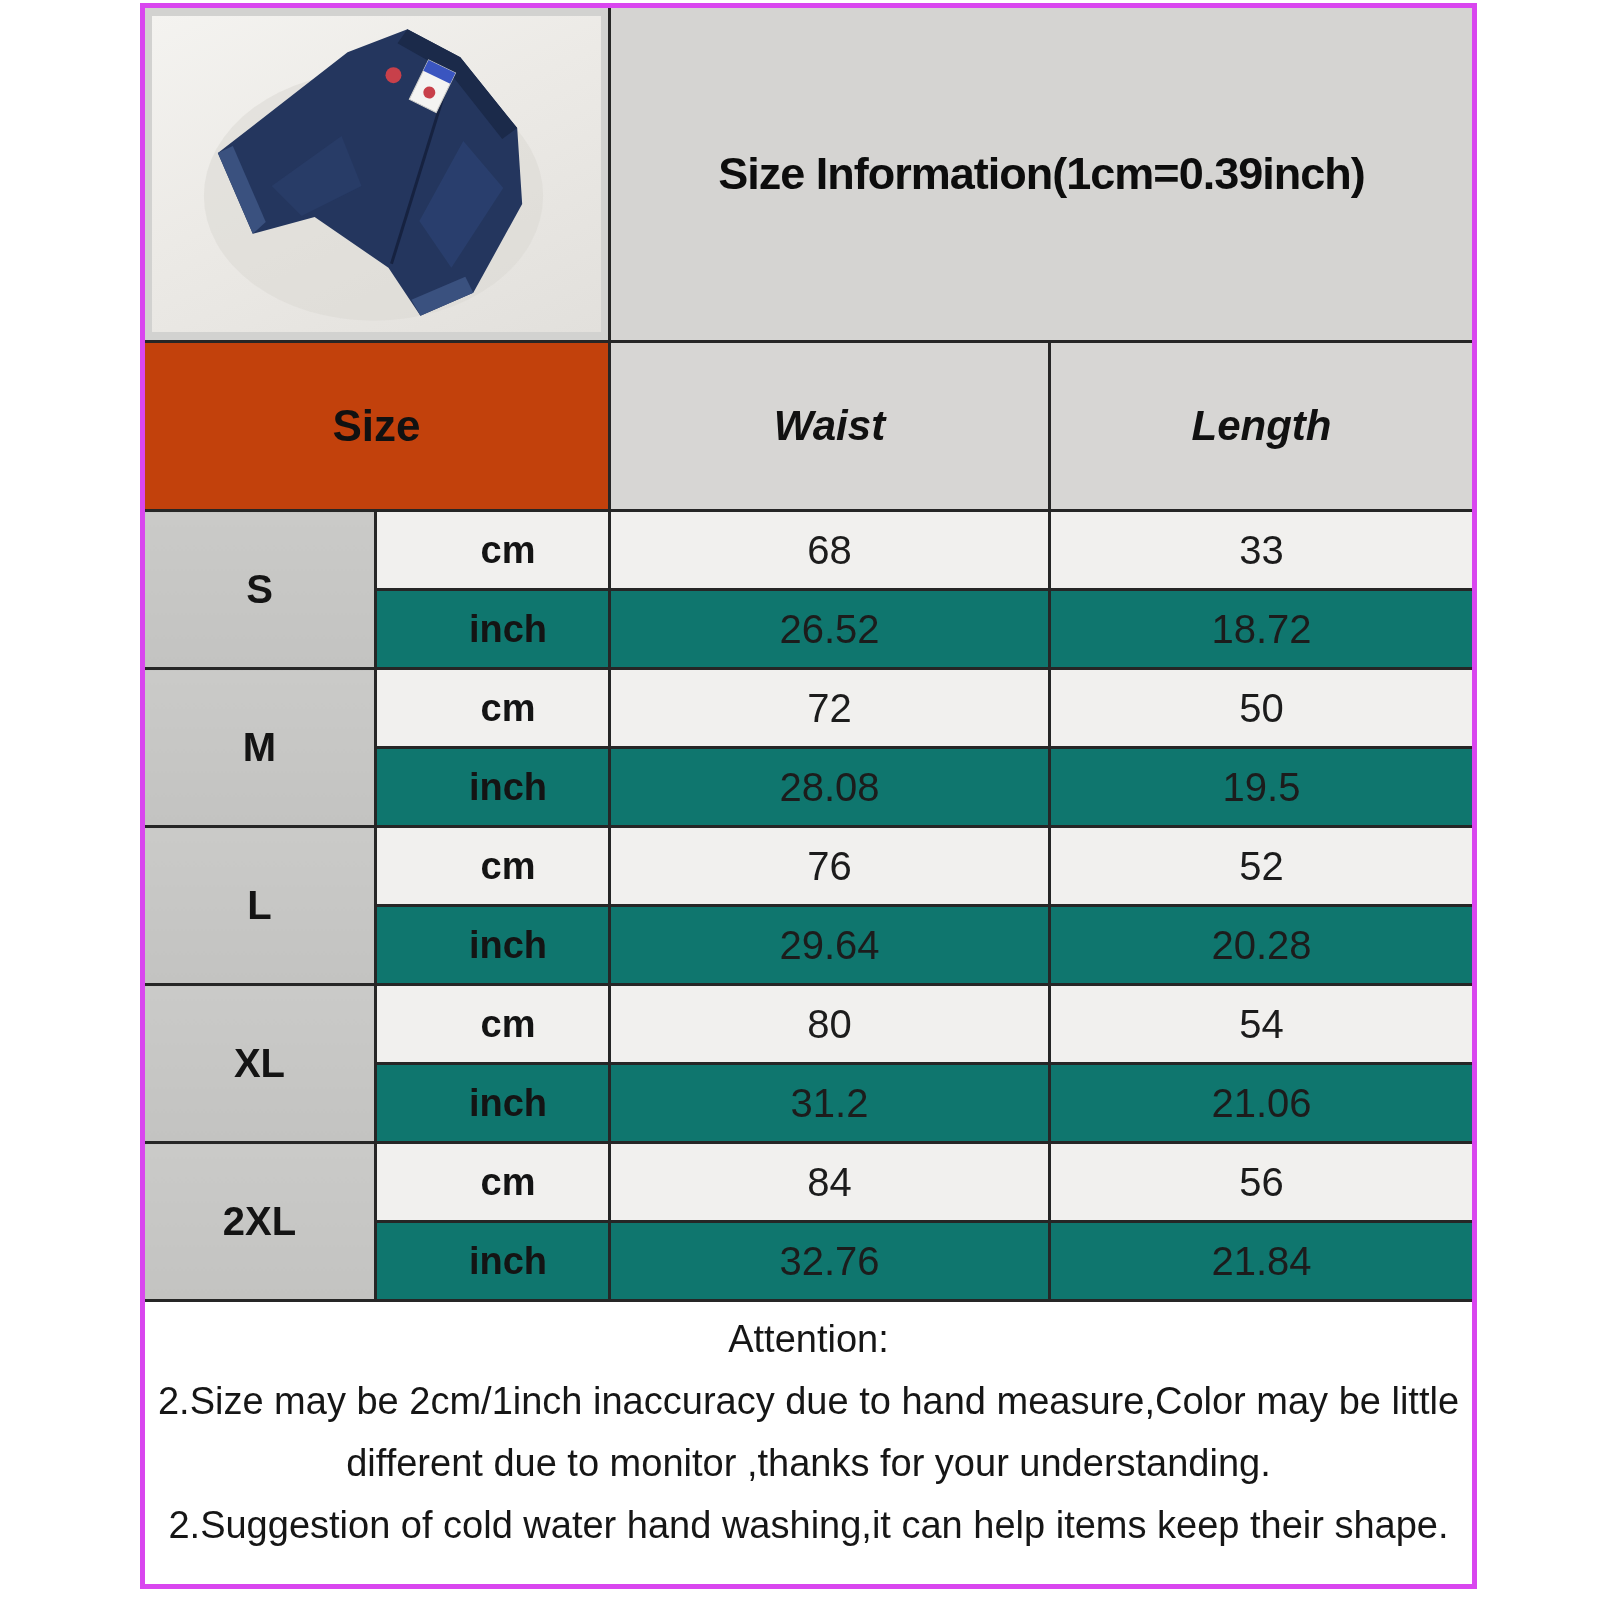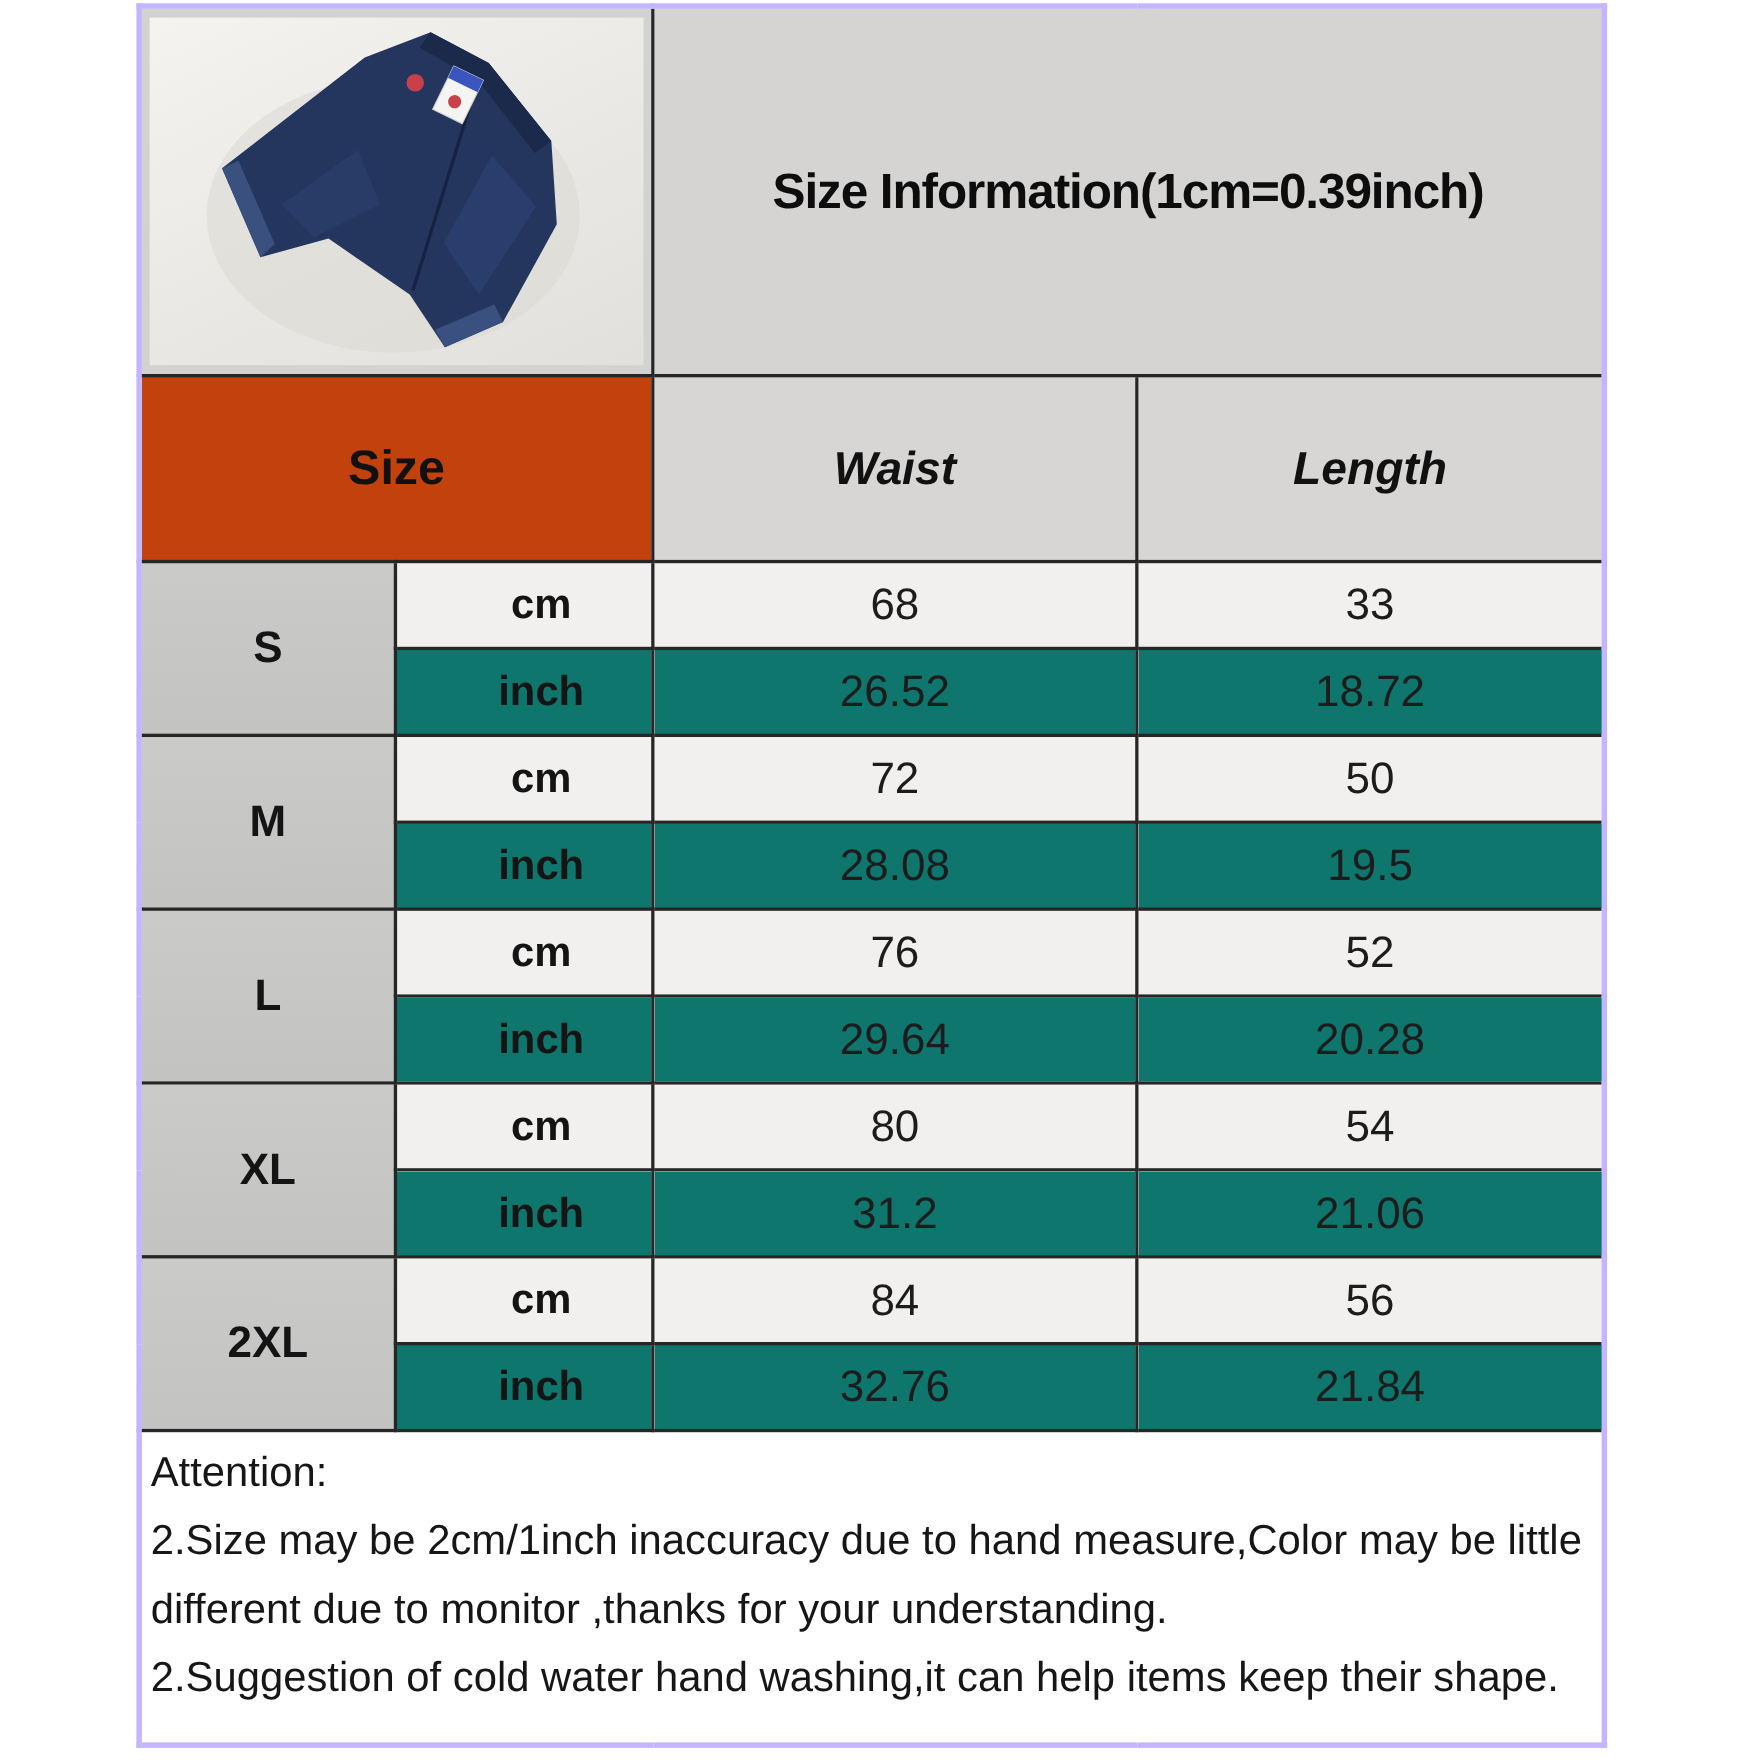--- a/index.html
+++ b/index.html
@@ -6,25 +6,25 @@
   .page{
     position:relative;
     width:1600px;height:1600px;
     background:#ffffff;
     font-family:"Liberation Sans","DejaVu Sans",sans-serif;
     color:#1b1b1b;
     overflow:hidden;
   }
   table.size-chart{
     position:absolute;
-    left:124px;top:3px;
+    left:140px;top:3px;
     width:1332px;
     border-collapse:collapse;
     table-layout:fixed;
-    border:5px solid #c4b5fd;
+    border:5px solid #d946ef;
   }
   td{
     border:3px solid #262626;
     text-align:center;
     vertical-align:middle;
     padding:0;
     overflow:hidden;
   }
   
   tr.top-row{height:336px;}
@@ -51,21 +51,21 @@
     font-size:40px;font-weight:bold;color:#141414;
   }
   td.unit-cell{font-size:38px;font-weight:bold;color:#141414;padding-left:31px;}
   td.val-cell{font-size:40px;font-weight:normal;color:#1c1c1c;}
   tr.row-cm td.unit-cell, tr.row-cm td.val-cell{background:#f1f0ee;}
   tr.row-inch td.unit-cell, tr.row-inch td.val-cell{background:#0f766e;}
   
   tr.attention-row{height:286px;}
   td.attention-cell{
     background:#ffffff;
-    text-align:left;vertical-align:top;
+    text-align:center;vertical-align:top;
     padding:6px 8px;
   }
   .att-line{
     font-size:38px;line-height:62px;color:#161616;white-space:nowrap;
   }
 </style>
 </head>
 <body>
 
 <div class="page">

